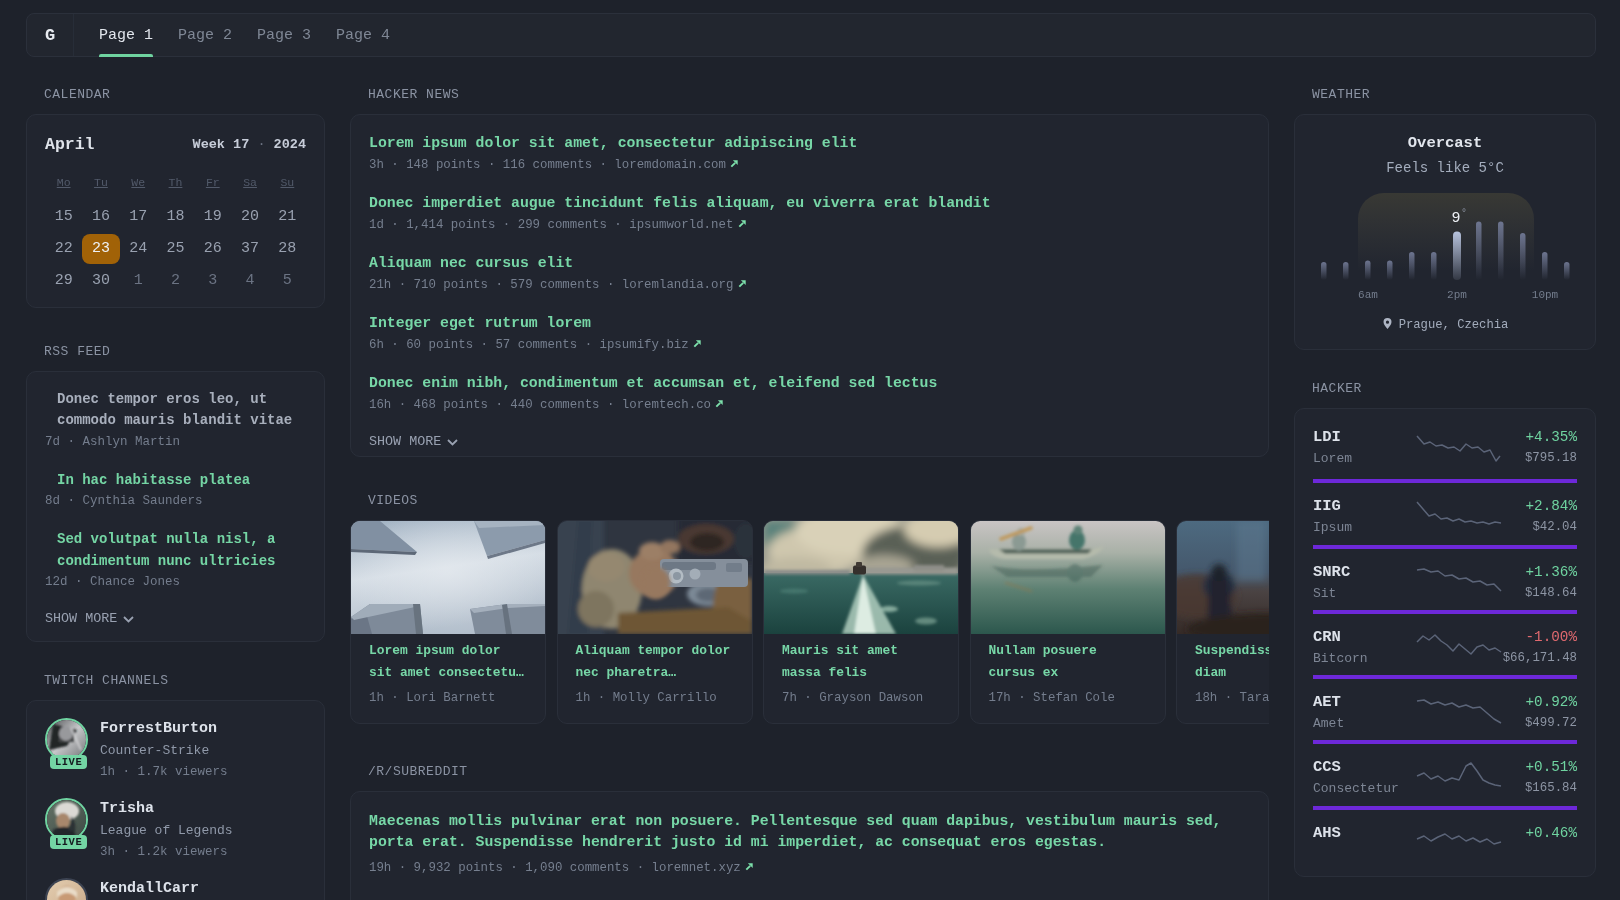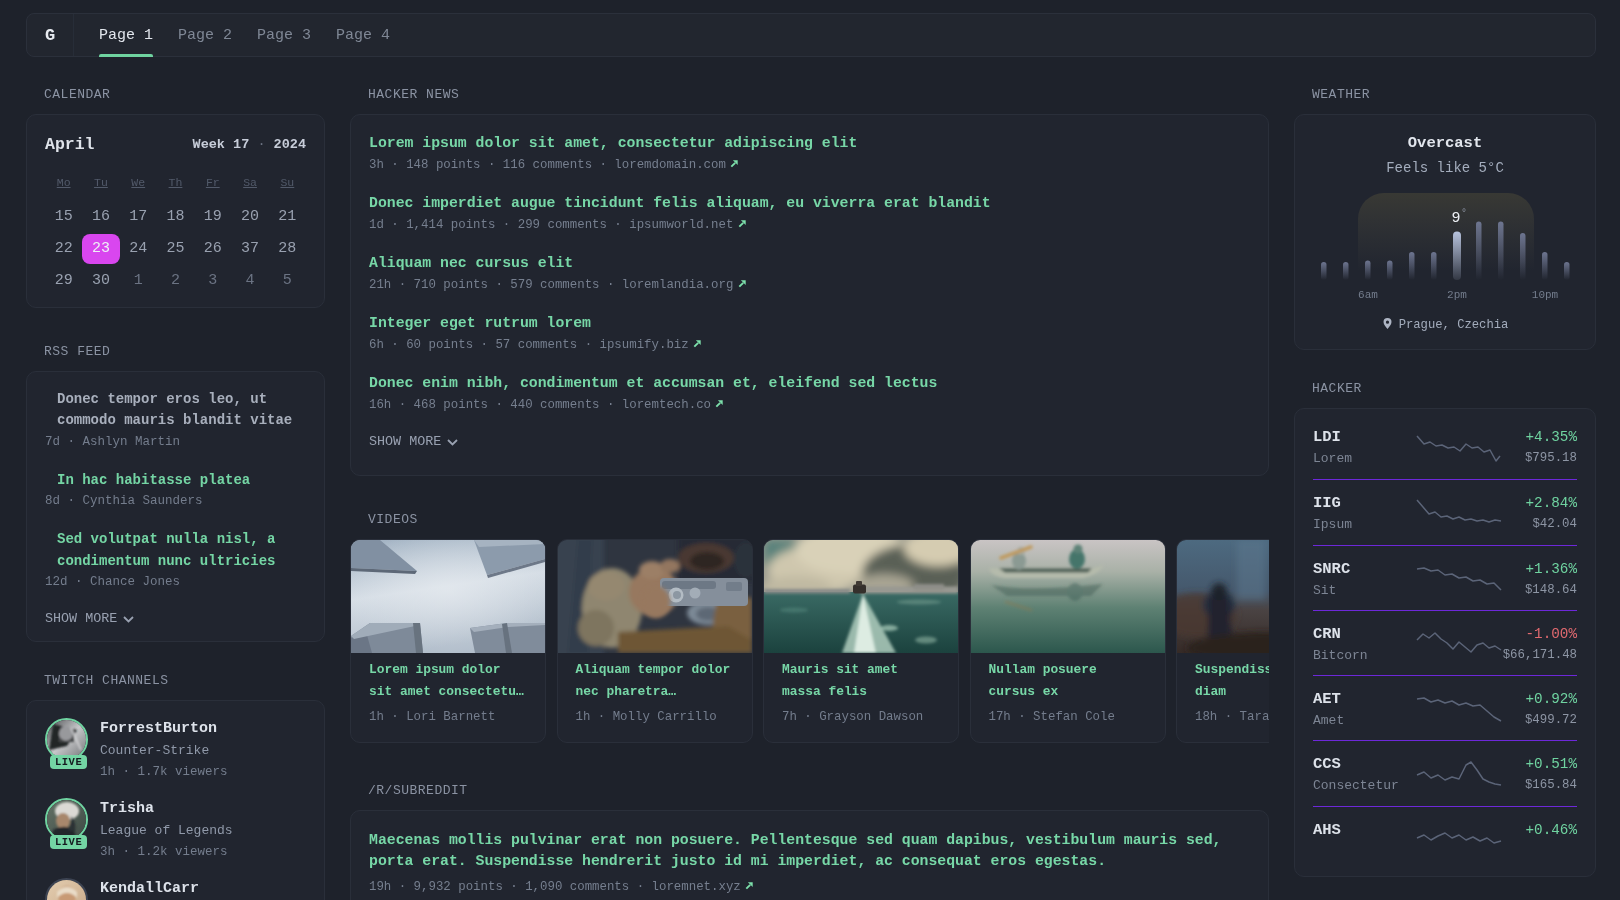--- a/index.html
+++ b/index.html
@@ -67,21 +67,21 @@
 .cal { padding:16px 18px 9px; }
 .cal-head { display:flex; justify-content:space-between; align-items:center; height:26px; }
 .cal-month { font-size:16.5px; font-weight:bold; color:#dfe3ea; }
 .cal-week { font-size:13.5px; font-weight:bold; color:#c7cdd9; }
 .cal-week .dot { color:#6c7484; font-weight:normal; }
 .cal-grid { display:grid; grid-template-columns:repeat(7,1fr); margin-top:18px; text-align:center; }
 .cal-wd { font-size:11.5px; color:#525a6a; height:16px; line-height:16px;text-decoration:underline; }
 .cal-gap { height:11px; grid-column:1/8; }
 .cal-d { font-size:15px; color:#99a1b0; height:30px; line-height:30px; margin-bottom:2px; }
 .cal-d.out { color:#6b7383; }
-.cal-d.today { background:#d946ef; border-radius:8px; color:#eef1f5; }
+.cal-d.today { background:#a16207; border-radius:8px; color:#eef1f5; }
 
 
 .rss { padding:17px 18px 14px; }
 .rss-item { margin-bottom:17px; }
 .rss-item:last-of-type { margin-bottom:0; }
 .rss-title { font-size:14px; line-height:21.3px; font-weight:bold;margin-left:12px; }
 .rss-title.gray { color:#a8afbc; }
 .rss-meta { font-size:12.5px; line-height:21.3px; color:#747d8d; }
 .showmore { font-size:13.4px; letter-spacing:0px; color:#99a1b1; margin-top:18px; height:16px; line-height:16px; }
 .showmore svg { vertical-align:-1px; margin-left:6px; }
@@ -97,21 +97,21 @@
   position:absolute; top:36.5px; left:5px;
   background:#74d5a4; color:#15191f;
   font-size:10.5px; font-weight:bold; letter-spacing:0.5px;
   padding:1px 5px; border-radius:4px;
 }
 .tw-name { font-size:15px; font-weight:bold; color:#dde2ea; line-height:21px; }
 .tw-game { font-size:13px; color:#9099a9; line-height:23px; }
 .tw-view { font-size:12.5px; color:#747d8d; line-height:20px; }
 
 
-.hn { padding:17px 18px 25px; }
+.hn { padding:17px 18px 6px; }
 .hn-item { margin-bottom:16px; }
 .hn-title { font-size:14.8px; line-height:22px; color:#77d7a7; font-weight:bold; }
 .hn-meta { font-size:12.4px; line-height:22px; color:#767f8f; }
 
 
 .videos { display:flex; gap:10.5px; overflow:hidden;align-items:flex-end; }
 .vcard { width:196px; flex:none; background:#21252f; border:1px solid #2a2f3a; border-radius:10px; }
 .vthumb { width:194px; height:113px; border-radius:9px 9px 0 0; overflow:hidden; display:block; }
 .vbody { padding:6px 18px 16px; }
 .vtitle { font-size:12.9px; line-height:22px; color:#77d7a7; white-space:nowrap; font-weight:bold; }
@@ -119,21 +119,21 @@
 
 
 .weather { padding:16px 0 0; height:236px; text-align:center; }
 .w-cond { font-size:15.5px; font-weight:bold; color:#e2e6ed; line-height:25px; }
 .w-feels { font-size:14px; color:#a4adbd; line-height:24px; }
 .w-loc { font-size:12.2px; color:#a4adbd; margin-top:14px; }
 .w-loc svg { vertical-align:-2px; margin-right:6px; }
 
 
 .stocks { padding:5px 18px; }
-.st-row { position:relative; height:65.3px; border-top:1px solid #6d28d9; }
+.st-row { position:relative; height:65.3px; border-top:4px solid #6d28d9; }
 .st-row.first { border-top:none; }
 .st-left { position:absolute; left:0; top:13px; }
 .st-sym { font-size:15.5px; font-weight:bold; color:#dde2ea; line-height:21px; }
 .st-name { font-size:13px; color:#7d8594; line-height:21px; }
 .st-chart { position:absolute; left:103px; top:50%; transform:translateY(-50%); height:34px; }
 .st-right { position:absolute; right:0; top:13px; text-align:right; }
 .st-pct { font-size:14.3px; color:#6fd3a0; line-height:21px; }
 .st-pct.red { color:#e0696f; }
 .st-price { font-size:12.4px; color:#8d95a4; line-height:21px; }
 </style>

